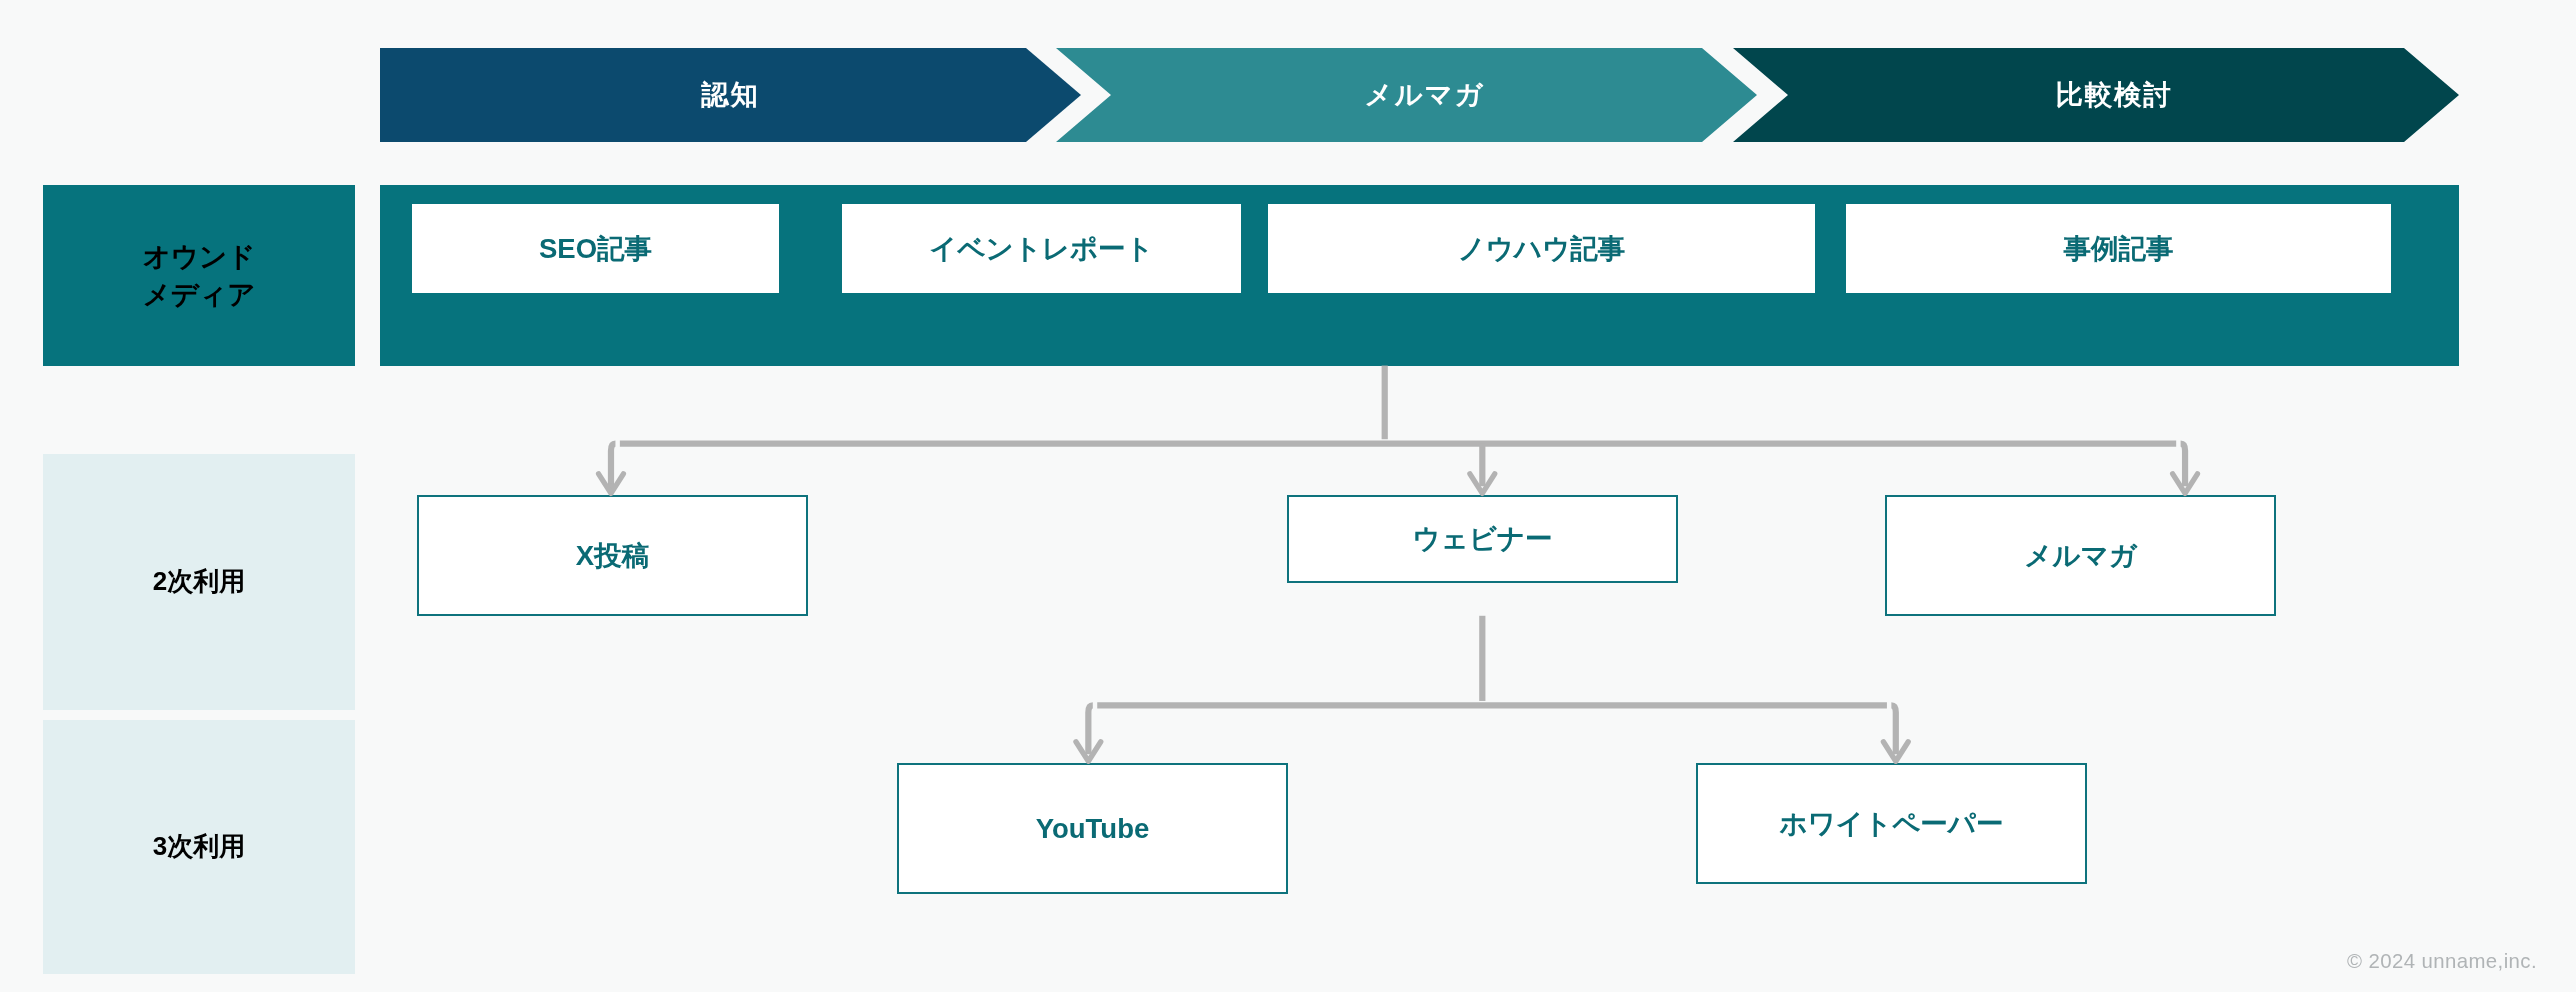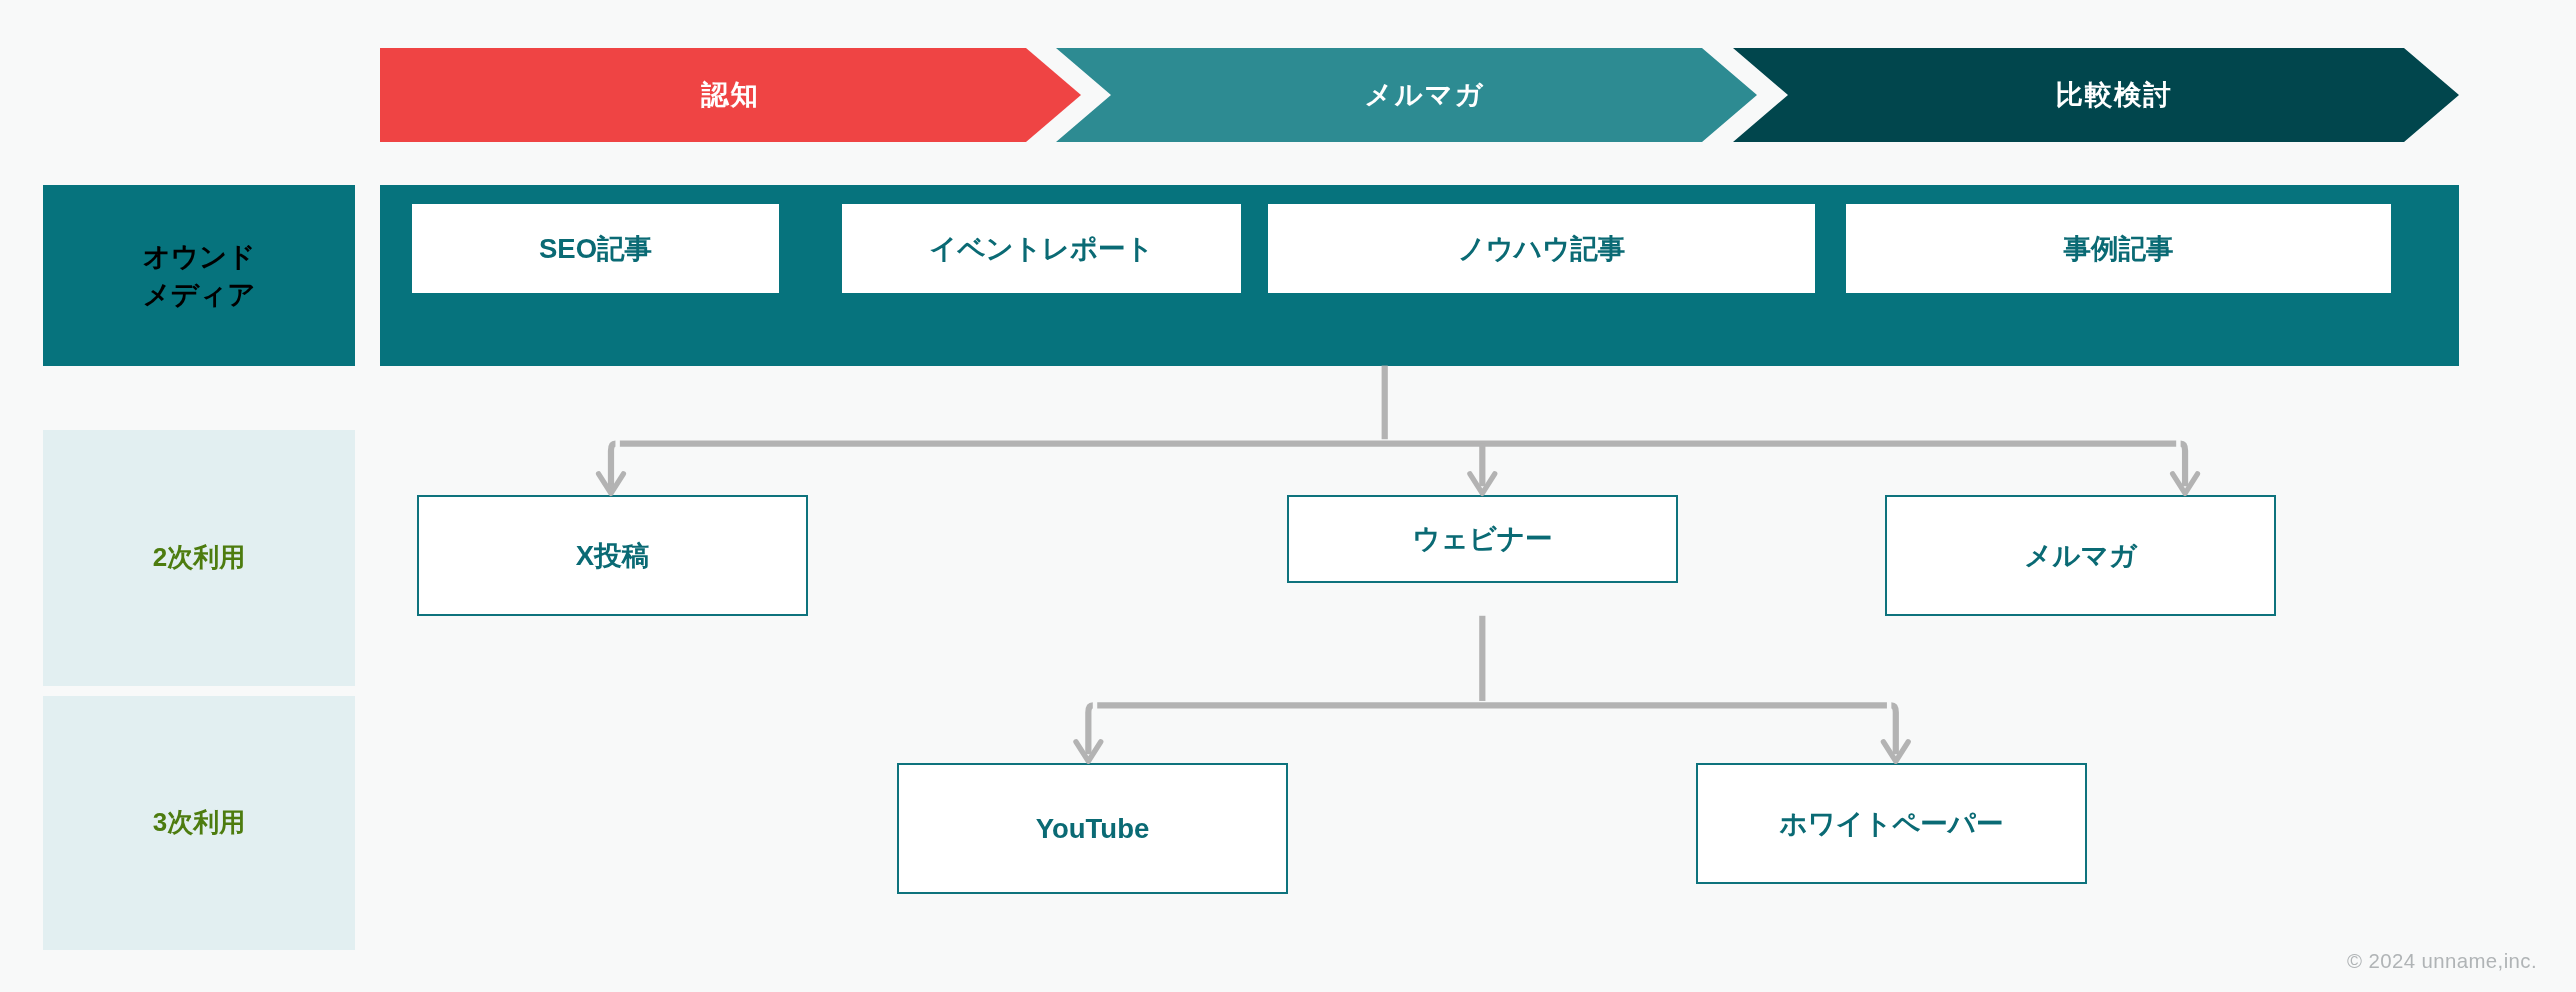--- a/index.html
+++ b/index.html
@@ -41,21 +41,21 @@
     color: #ffffff;
     font-size: 27.5px;
     font-weight: bold;
     letter-spacing: 1.8px;
     position: relative;
     z-index: 3;
   }
   .stage-0 {
     left: 0px;
     width: 701px;
-    background: #ef4444;
+    background: #0c4a6e;
     clip-path: polygon(0 0, 646px 0, 701px 50%, 646px 100%, 0 100%);
   }
   .stage-1 {
     left: 676px;
     width: 701px;
     background: #2d8b92;
     clip-path: polygon(0 0, 646px 0, 701px 50%, 646px 100%, 0 100%, 55px 50%);
   }
   .stage-2 {
     left: 1353px;
@@ -76,22 +76,23 @@
     line-height: 1.38;
     font-weight: bold;
   }
   .row-label.dark {
     background: #06737d;
     color: #000000;
     font-size: 27.5px;
   }
   .row-label.mint {
     background: #e2eff1;
-    color: #4d7c0f;
+    color: #000000;
     font-size: 26px;
+    margin-top: 24px;
   }
 
   #row1-label { left: 43px;  top: 185px; width: 312px; height: 181px; }
   #row2-label { left: 43px;  top: 430px; width: 312px; height: 256px; }
   #row3-label { left: 43px;  top: 696px; width: 312px; height: 254px; }
 
   
   #row1-bar {
     position: absolute;
     left: 380px;

